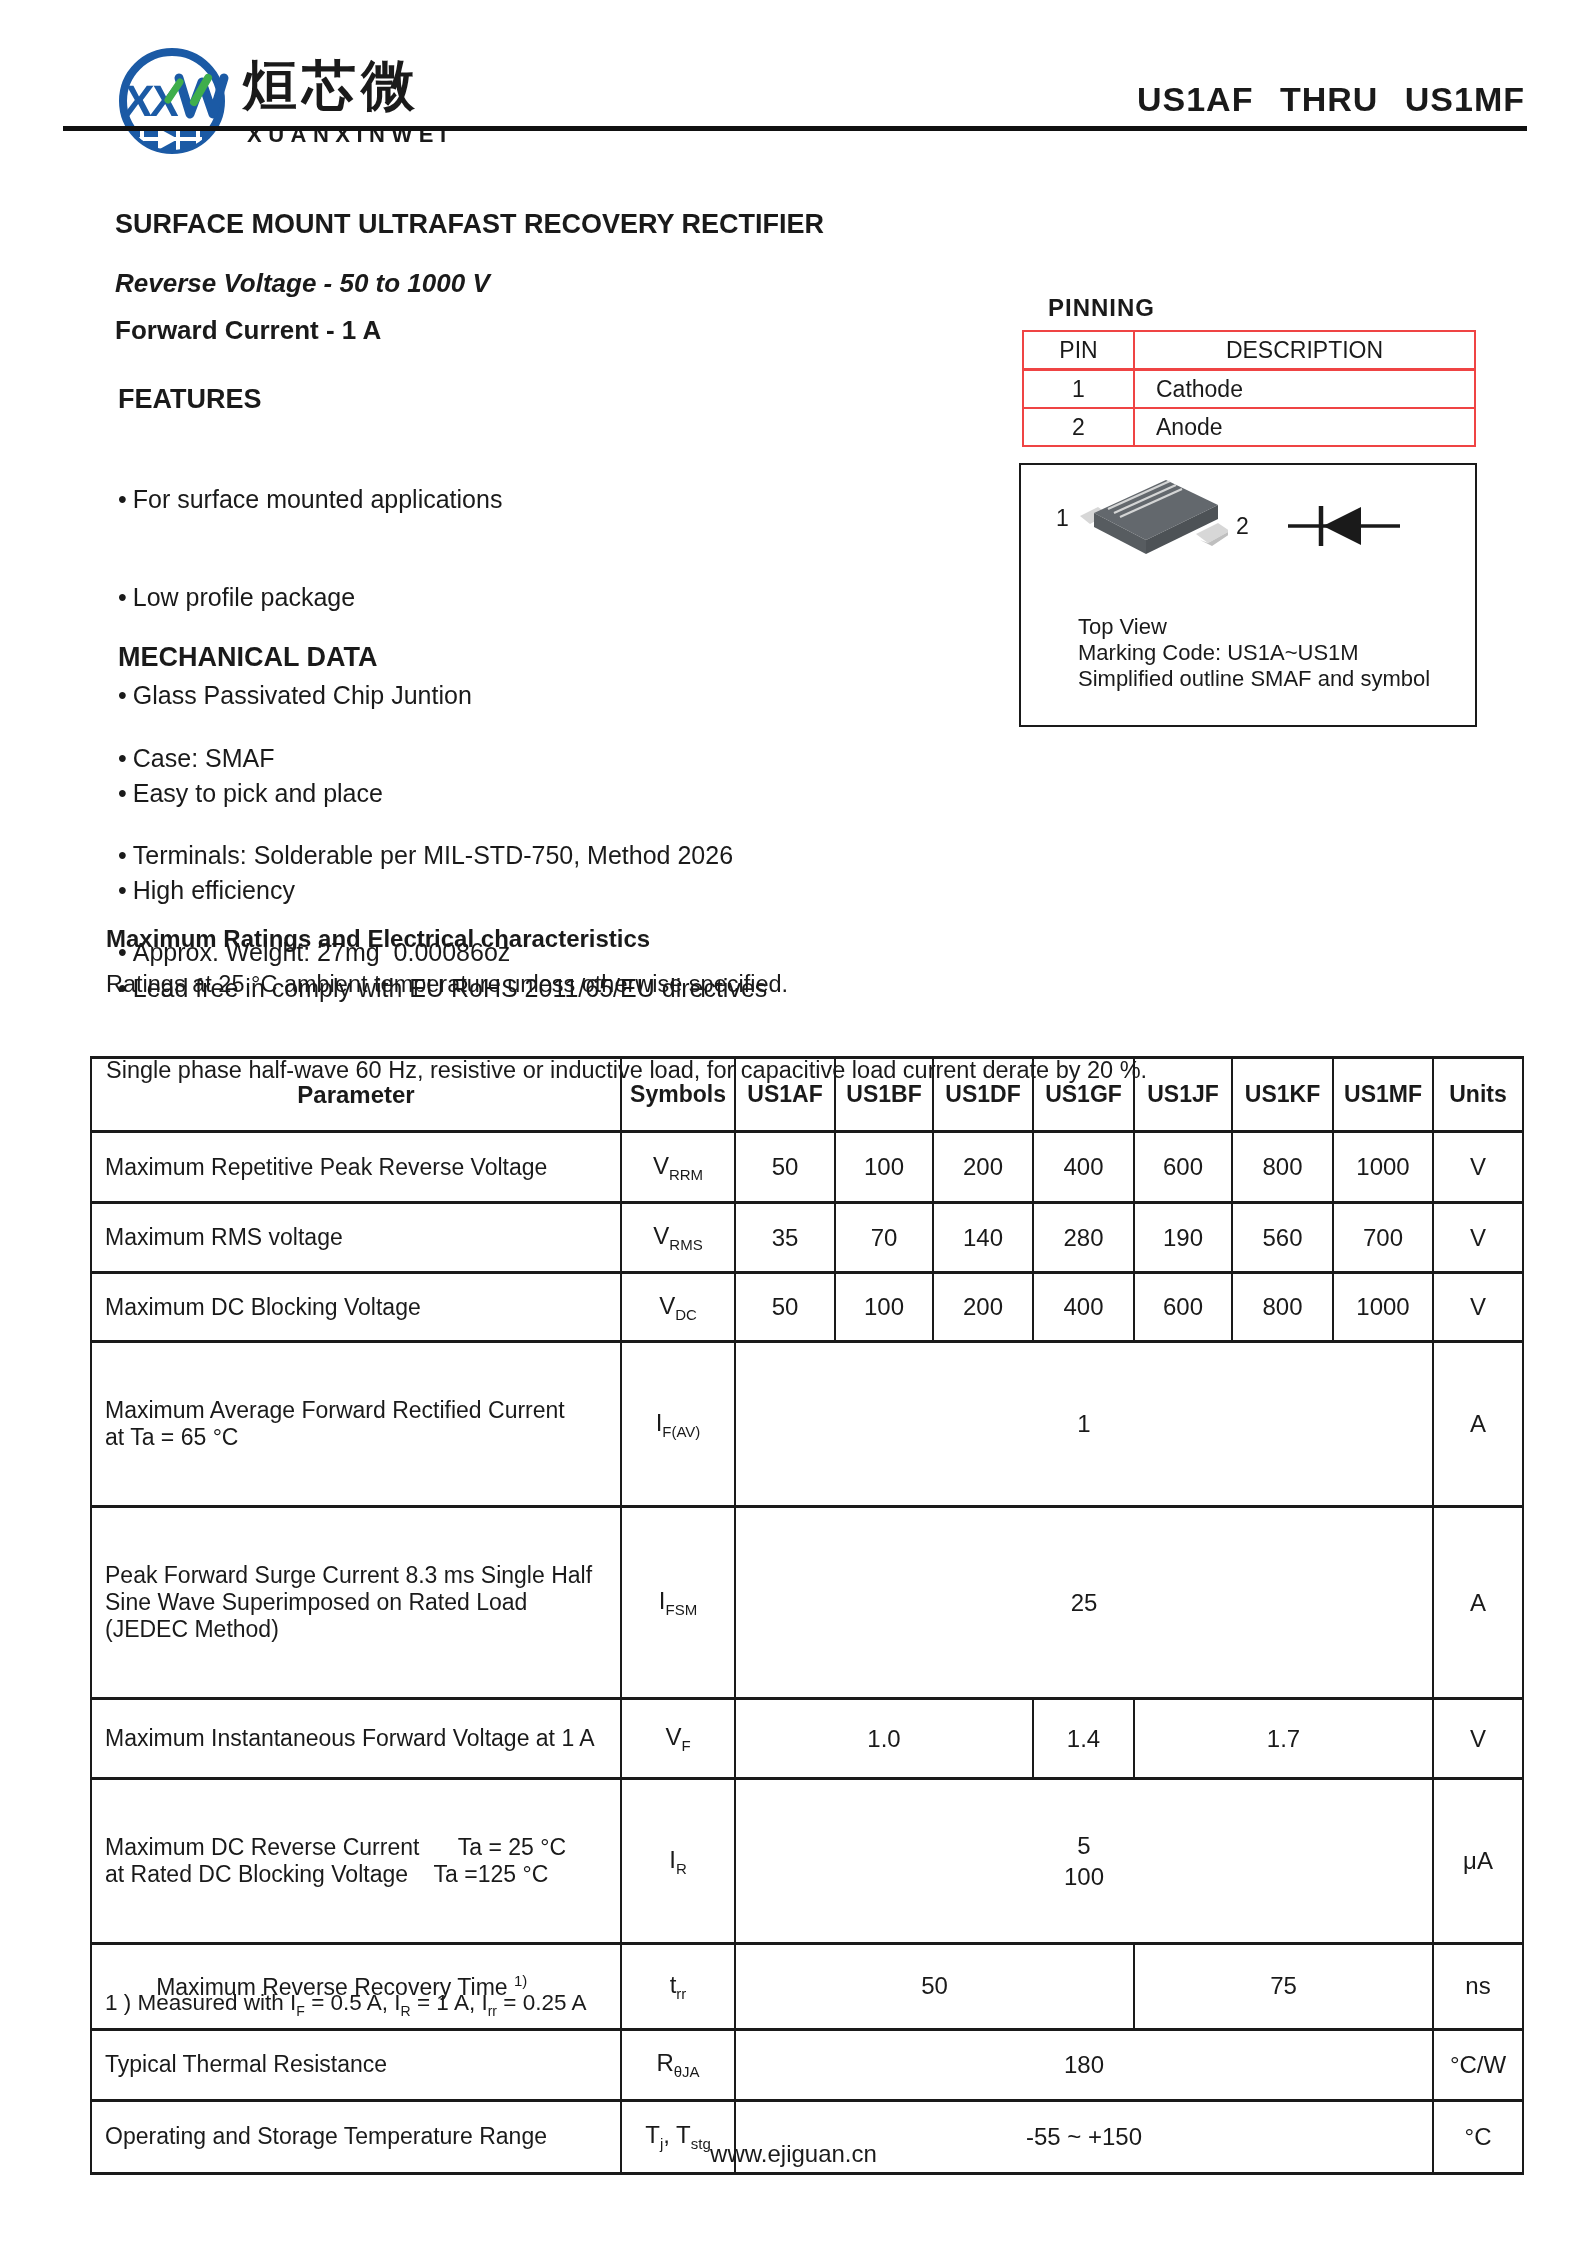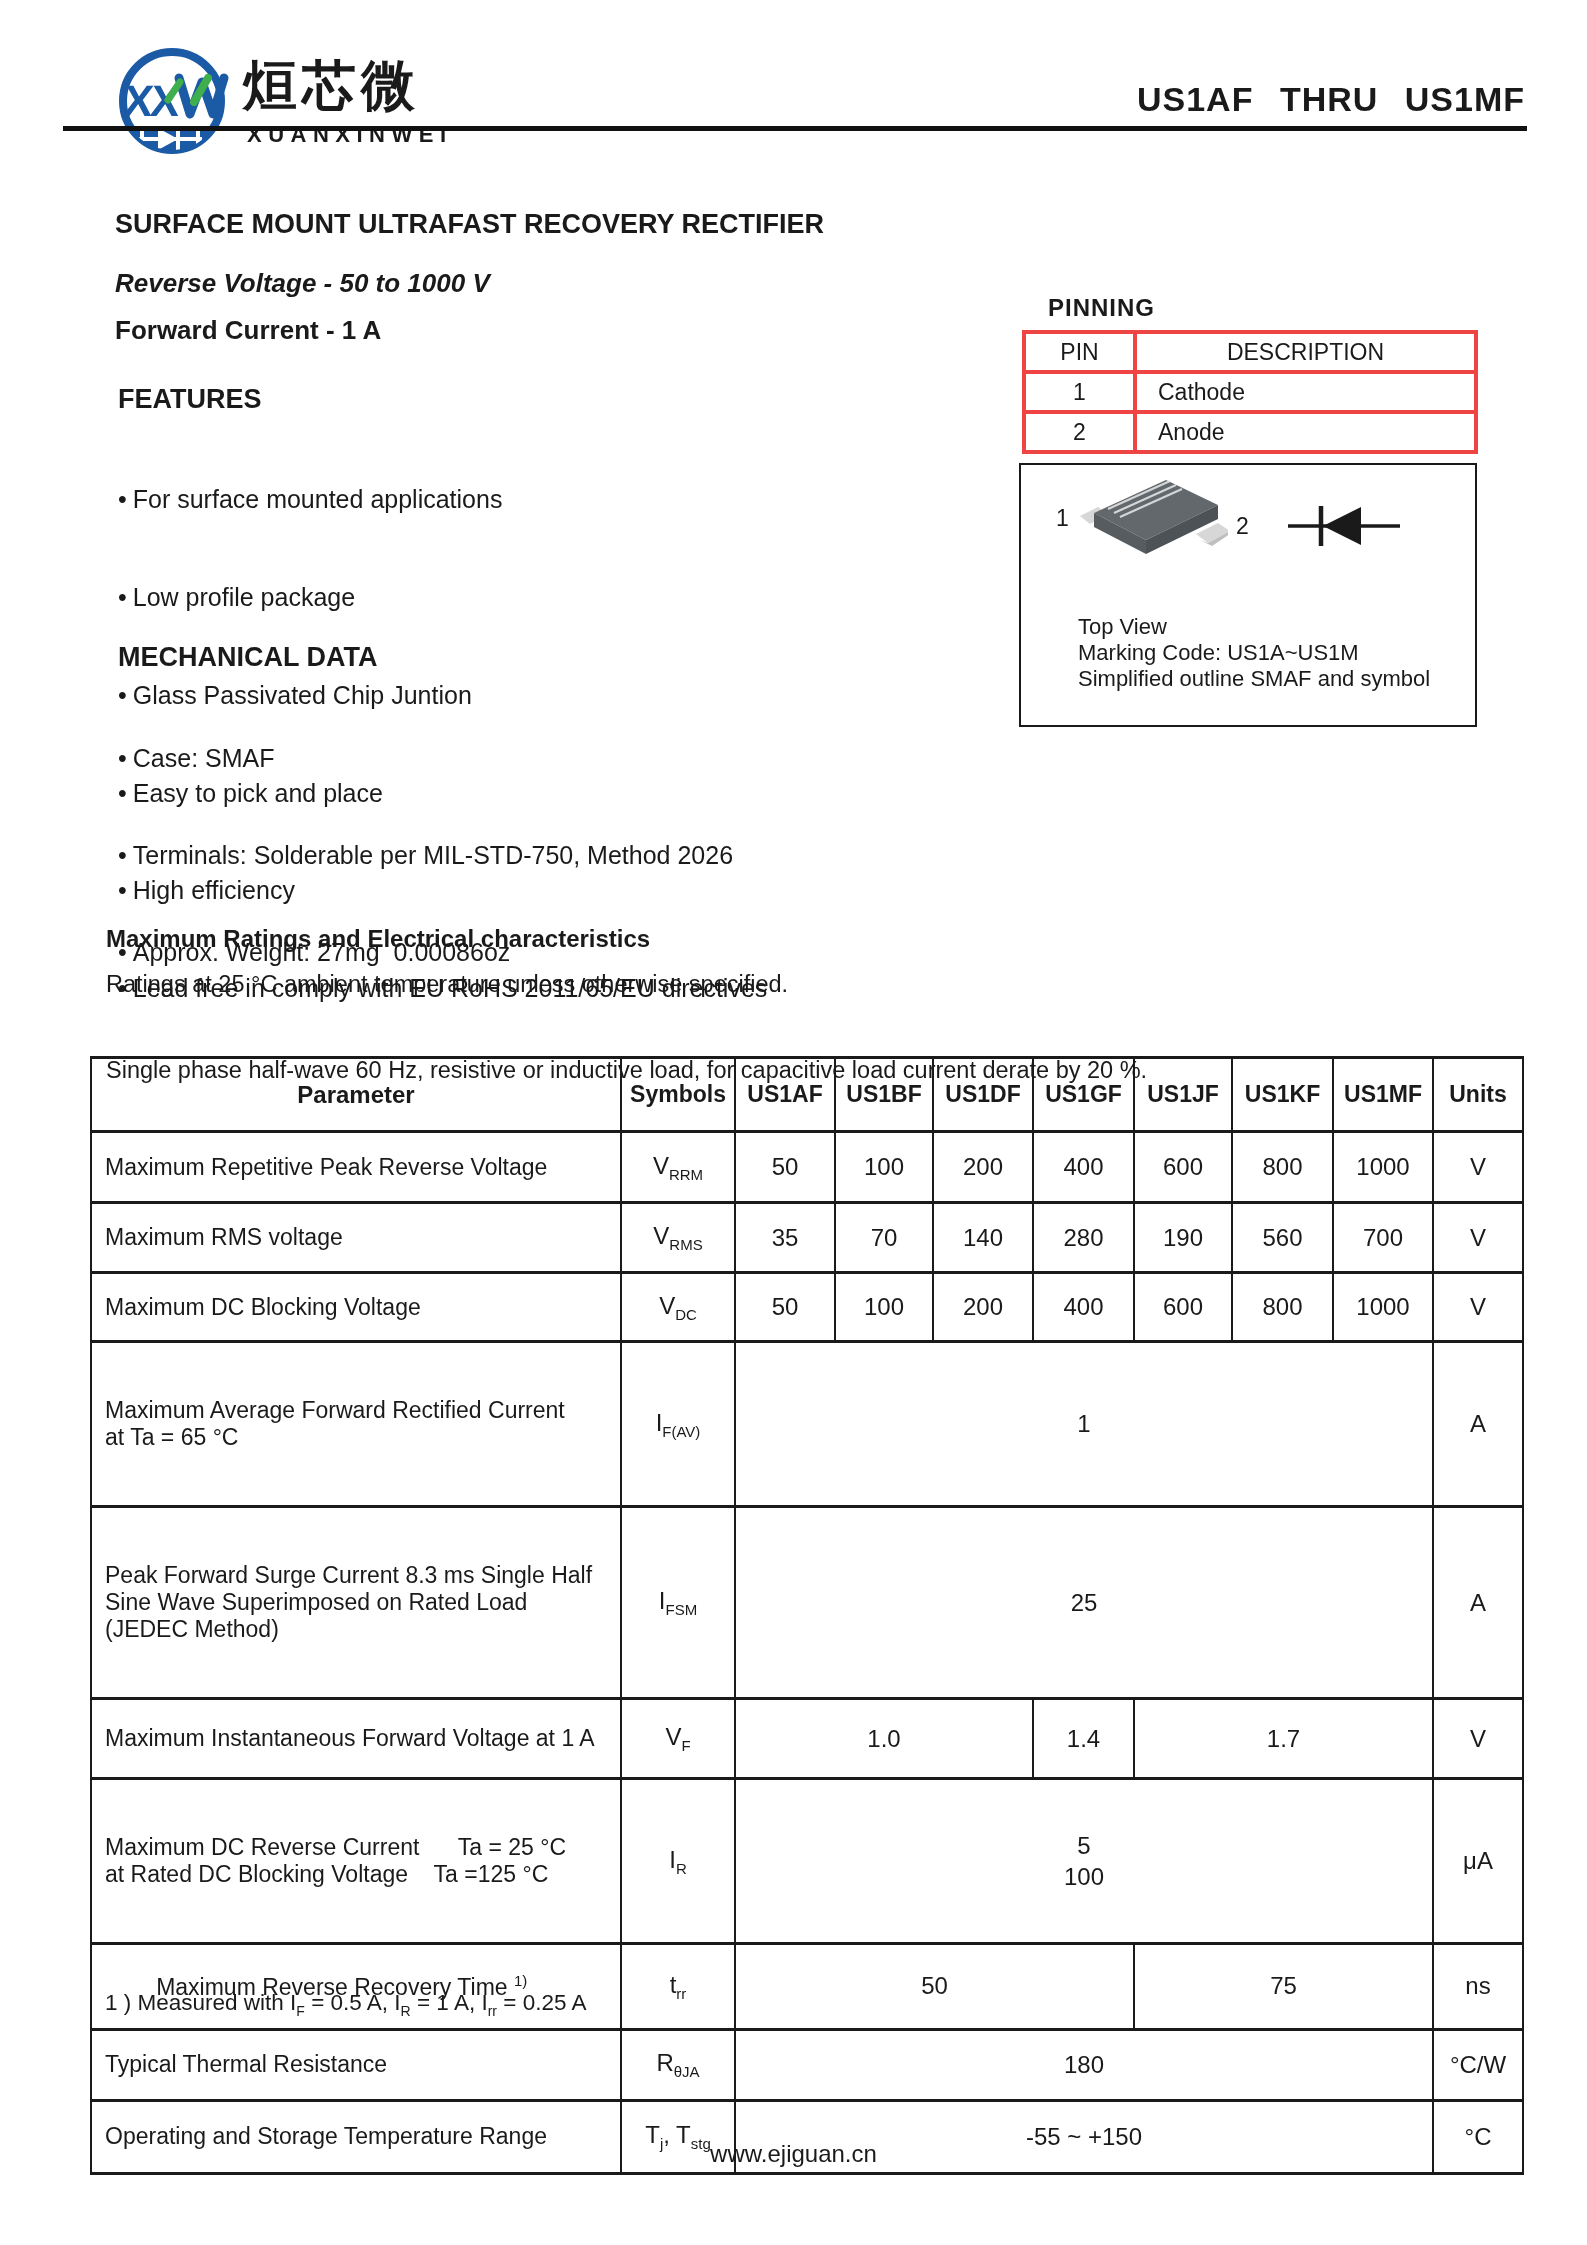--- a/index.html
+++ b/index.html
@@ -19,21 +19,21 @@
   .fc{left:115px;top:315px;font-size:26px;font-weight:bold;}
   .feat-h{left:118px;top:384px;font-size:27px;font-weight:bold;}
   .feat-list{left:118px;top:418px;font-size:25px;line-height:32.6px;white-space:pre-wrap;}
   .mech-h{left:118px;top:642px;font-size:27px;font-weight:bold;}
   .mech-list{left:118px;top:677px;font-size:25px;line-height:32.4px;white-space:pre-wrap;}
   .blt{margin-right:6px;}
 
   
   .pin-h{left:1048px;top:294px;font-size:24px;font-weight:bold;letter-spacing:1px;}
   .pin-table{left:1022px;top:330px;border-collapse:collapse;table-layout:fixed;width:452px;font-size:23px;}
-  .pin-table td{border:4px solid #ef4444;height:36px;text-align:center;padding:0;}
+  .pin-table td{border:2px solid #ef4444;height:36px;text-align:center;padding:0;}
   .pin-table td.desc{text-align:left;padding-left:21px;}
   .pin-table tr:first-child td{border-bottom-width:3px;}
 
   
   .obox{left:1019px;top:463px;width:454px;height:260px;border:2px solid #1a1a1a;}
   .pin1{left:1056px;top:505px;font-size:23px;}
   .pin2{left:1236px;top:513px;font-size:23px;}
   .pkg{left:1078px;top:468px;}
   .dsym{left:1288px;top:500px;}
   .ocap{left:1078px;top:614px;font-size:22px;line-height:26px;}

